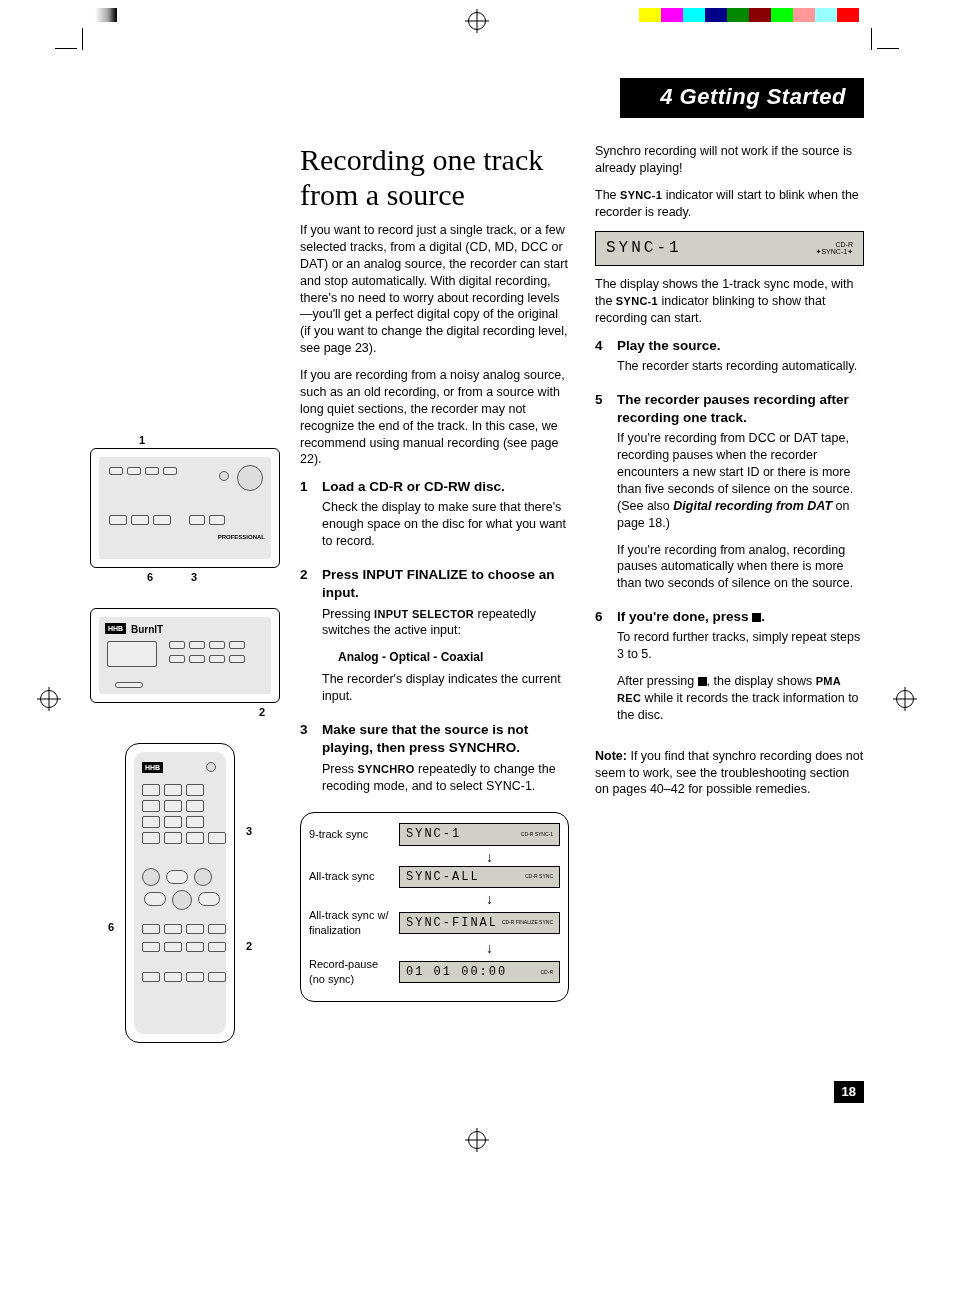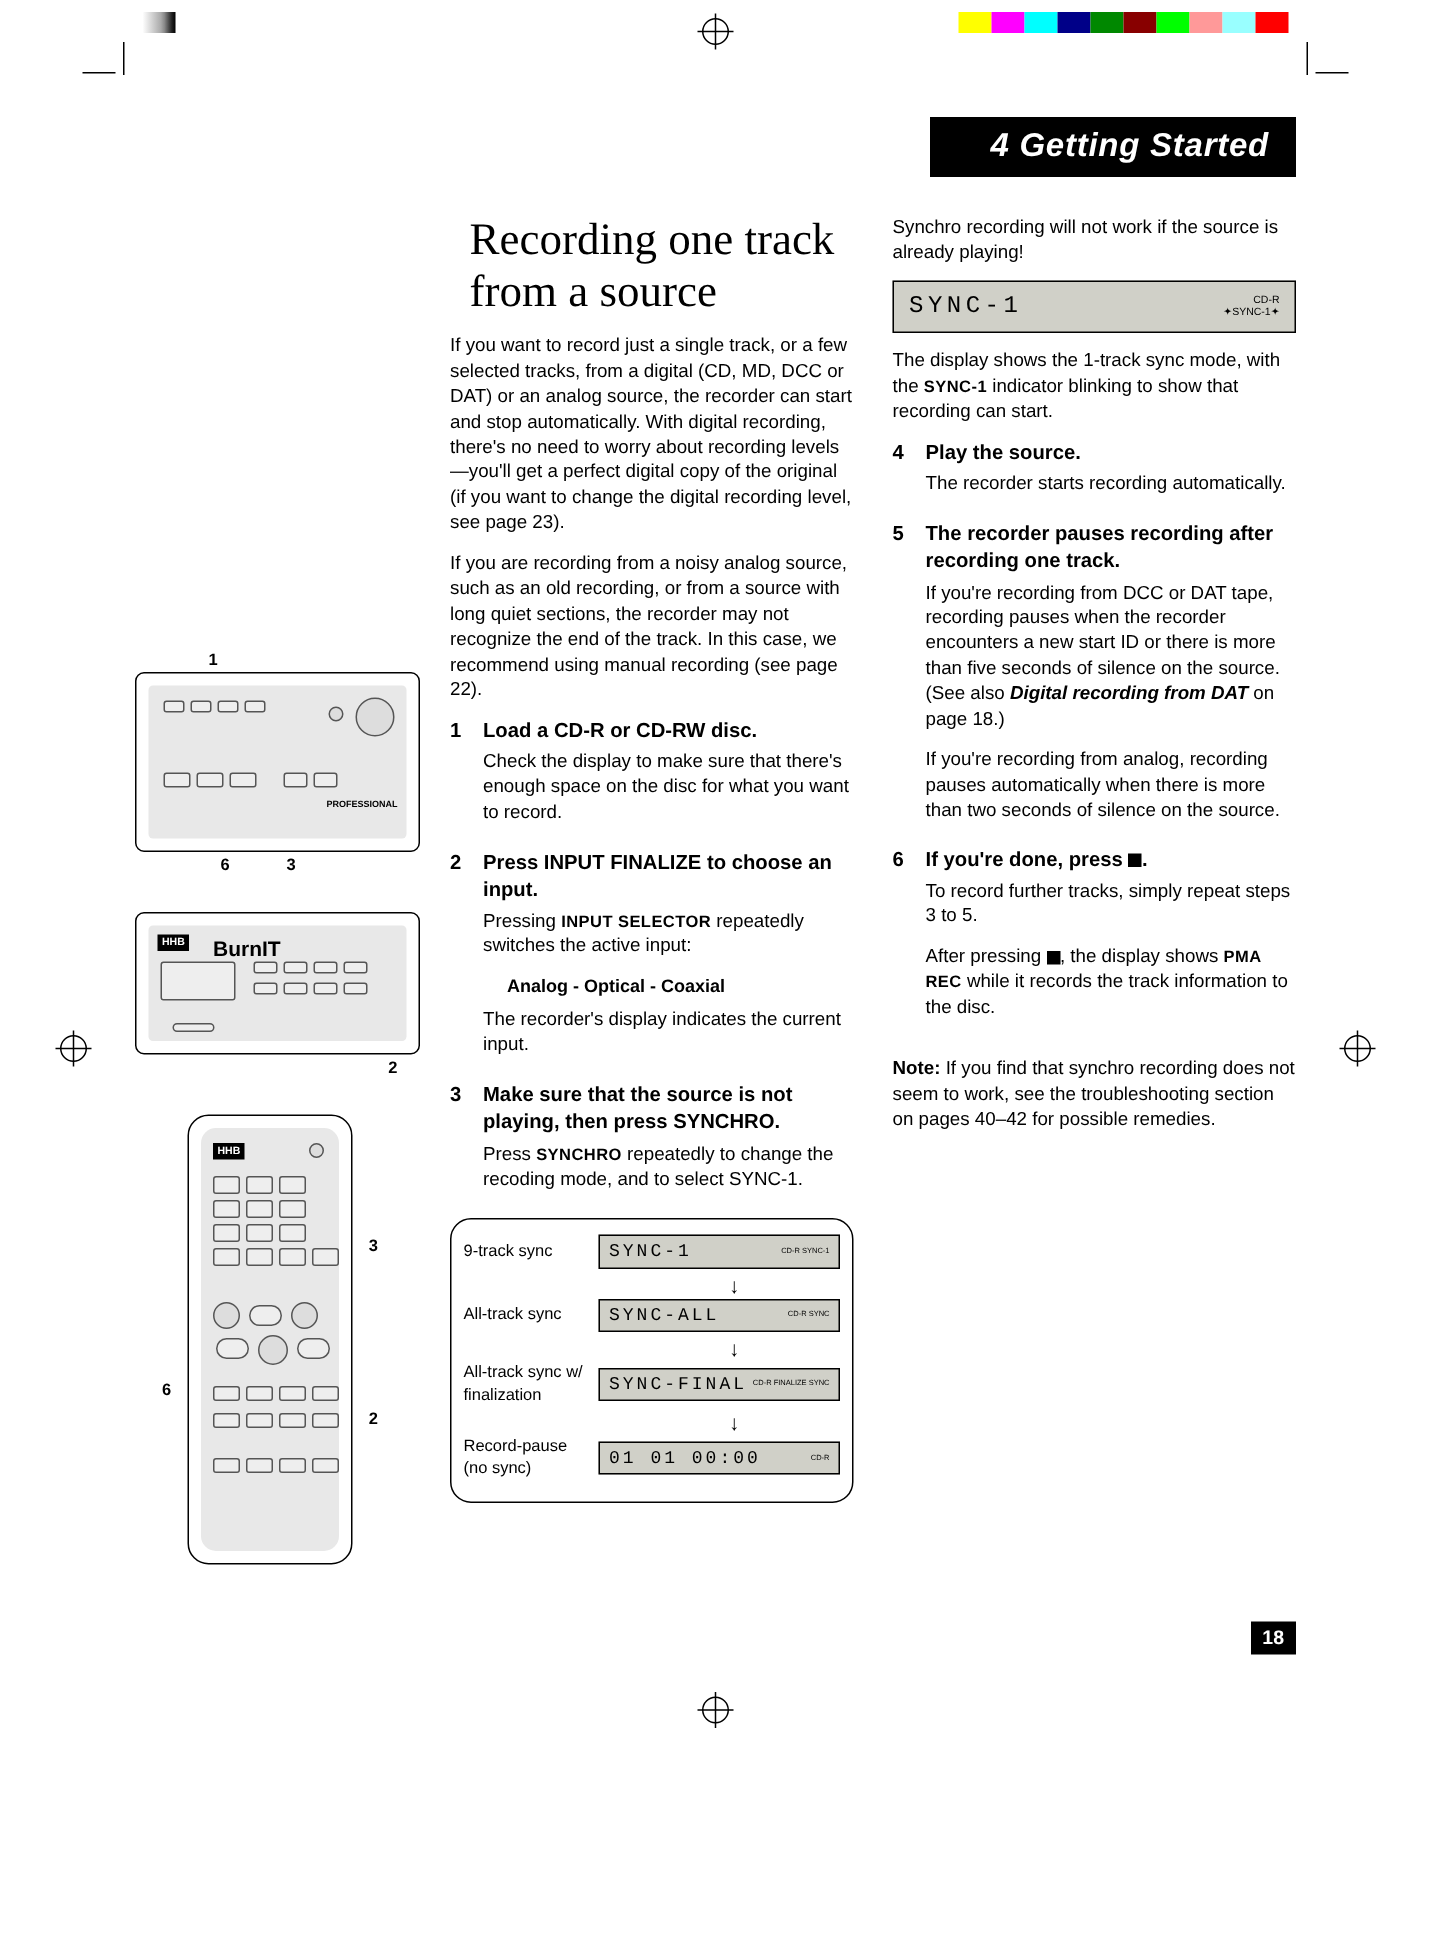--- a/index.html
+++ b/index.html
@@ -31,21 +31,21 @@
     letter-spacing: 0.5px;
   }
   .content { display: flex; gap: 20px; }
   .sidebar { width: 190px; flex-shrink: 0; padding-top: 370px; }
   .sidebar .fig { border:1px solid #000; border-radius:6px; margin-bottom: 40px; padding:8px; background:#fff; position:relative; height:120px; }
   .sidebar .fig.remote { height: 300px; width:110px; margin-left:35px; border-radius:14px; }
   .callout { position:absolute; font-size:11px; font-weight:bold; }
 
   .cols { display:flex; gap:26px; flex:1; padding-top: 65px; }
   .col { flex:1; min-width:0; }
-  h1 { font-family: Georgia, "Times New Roman", serif; font-weight:normal; font-size:30px; line-height:1.15; margin-bottom:10px;margin-left:13px; }
+  h1 { font-family: Georgia, "Times New Roman", serif; font-weight:normal; font-size:30px; line-height:1.15; margin-bottom:10px; }
   p { margin-bottom: 10px; font-size:12.5px; }
   .step { display:flex; gap:8px; margin-bottom:6px; }
   .step-num { font-weight:bold; font-size:13.5px; width:14px; flex-shrink:0; }
   .step-body { flex:1; }
   .step-title { font-weight:bold; font-size:13.5px; margin-bottom:3px; }
   .small-bold { font-weight:bold; font-size:11px; font-family:Arial,sans-serif; letter-spacing:0.3px; }
   .input-cycle { font-weight:bold; font-size:12px; margin:6px 16px; }
   .italic-bold { font-style:italic; font-weight:bold; }
 
   .sync-table { border:1px solid #000; border-radius:14px; padding:10px 8px; margin-top:8px; font-size:11px; }
@@ -113,21 +113,21 @@
           <div style="position:absolute;right:6px;bottom:18px;font-size:6px;font-weight:bold;">PROFESSIONAL</div>
         </div>
         <span class="callout" style="top:-16px;left:48px;">1</span>
         <span class="callout" style="bottom:-18px;left:56px;">6</span>
         <span class="callout" style="bottom:-18px;left:100px;">3</span>
       </div>
 
       <div class="fig" style="height:95px;">
         <div class="device-sketch">
           <div style="position:absolute;left:6px;top:6px;font-size:7px;font-weight:bold;background:#000;color:#fff;padding:1px 3px;">HHB</div>
-          <div style="position:absolute;left:43px;top:6px;font-size:14px;font-weight:bold;">BurnIT</div>
+          <div style="position:absolute;left:32px;top:6px;font-size:10px;font-weight:bold;">BurnIT</div>
           <div class="btn-rect" style="width:50px;height:26px;left:8px;top:24px;"></div>
           <div class="btn-rect" style="width:16px;height:8px;left:70px;top:24px;"></div>
           <div class="btn-rect" style="width:16px;height:8px;left:90px;top:24px;"></div>
           <div class="btn-rect" style="width:16px;height:8px;left:110px;top:24px;"></div>
           <div class="btn-rect" style="width:16px;height:8px;left:130px;top:24px;"></div>
           <div class="btn-rect" style="width:16px;height:8px;left:70px;top:38px;"></div>
           <div class="btn-rect" style="width:16px;height:8px;left:90px;top:38px;"></div>
           <div class="btn-rect" style="width:16px;height:8px;left:110px;top:38px;"></div>
           <div class="btn-rect" style="width:16px;height:8px;left:130px;top:38px;"></div>
           <div class="btn-rect" style="width:28px;height:6px;left:16px;bottom:6px;border-radius:4px;"></div>
@@ -243,20 +243,21 @@
             <div class="lcd">
                 <span>01 01 00:00</span>
                 <span class="lcd-tag">CD-R</span>
               </div>
           </div>
         </div>
       </div>
 
       <div class="col">
         <p>Synchro recording will not work if the source is already playing!</p>
+        <p><span>The </span><span class="small-bold">SYNC-1</span><span> indicator will start to blink when the recorder is ready.</span></p>
 
         <div class="lcd-big">
           <span>SYNC-1</span>
           <span class="lcd-tag-big"><span>CD-R</span><br>✦<span>SYNC-1</span>✦</span>
         </div>
 
         <p><span>The display shows the 1-track sync mode, with the </span><span class="small-bold">SYNC-1</span><span> indicator blinking to show that recording can start.</span></p>
 
         <div class="step">
           <div class="step-num">4</div>

